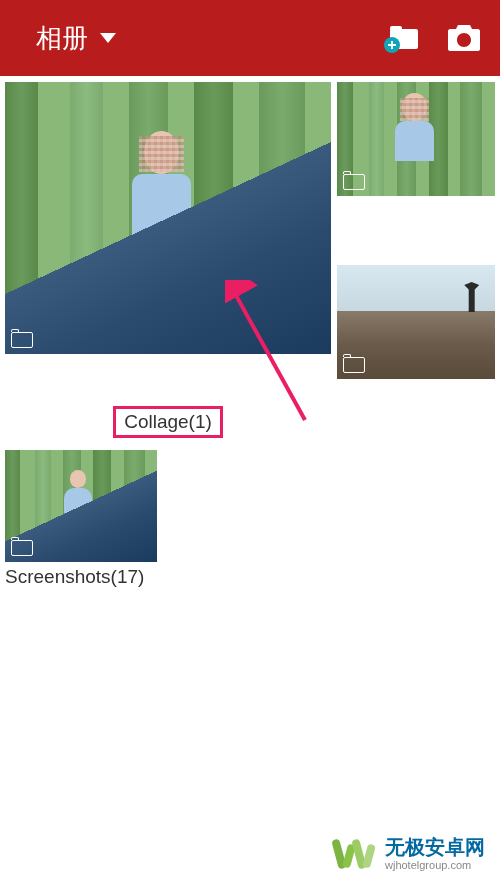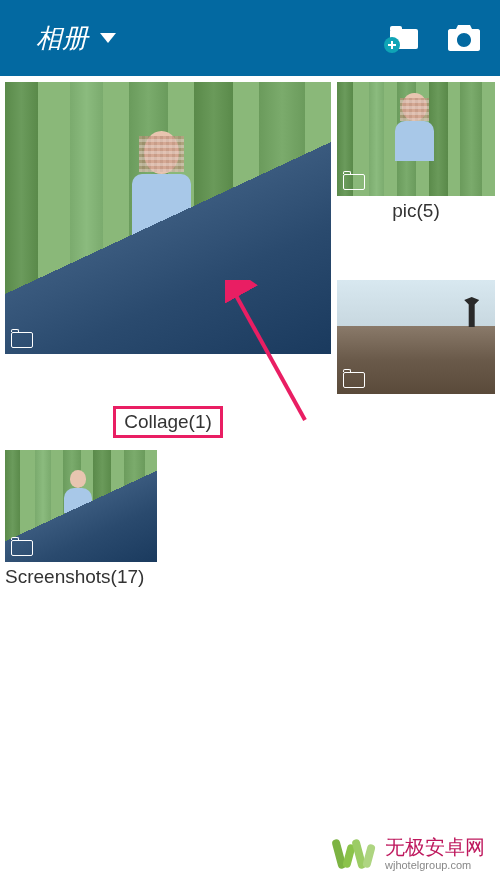--- a/index.html
+++ b/index.html
@@ -9,27 +9,26 @@
     }
     body {
       width: 500px;
       height: 889px;
       background: #ffffff;
       font-family: Arial, sans-serif;
       position: relative;
       overflow: hidden;
     }
     .header {
-      background: #0369a1;
+      background: #b91c1c;
       height: 76px;
       display: flex;
       align-items: center;
       padding: 0 20px 0 36px;
       justify-content: space-between;
-      font-style: italic;
     }
     .header-left {
       display: flex;
       align-items: center;
       gap: 12px;
     }
     .header-title {
       color: #ffffff;
       font-size: 26px;
       font-weight: 400;
@@ -293,22 +292,22 @@
       left: 34px;
       top: 10px;
     }
     .watermark-text {
       display: flex;
       flex-direction: column;
       line-height: 1.2;
     }
     .watermark-title {
       font-size: 20px;
-      font-weight: normal;
-      color: #be185d;
+      font-weight: bold;
+      color: #0369a1;
     }
     .watermark-url {
       font-size: 11px;
       color: #888888;
     }
     .pixelate {
       position: absolute;
       background: 
         repeating-linear-gradient(0deg, rgba(255,255,255,0.3) 0px, rgba(255,255,255,0.3) 3px, transparent 3px, transparent 6px),
         repeating-linear-gradient(90deg, rgba(200,150,130,0.6) 0px, rgba(200,150,130,0.6) 3px, rgba(180,130,110,0.6) 3px, rgba(180,130,110,0.6) 6px);
@@ -364,21 +363,20 @@
             <div class="person-hair"></div>
           </div>
         <div class="person-body"></div>
       </div>
       <div class="pixelate" style="left:40%;top:14%;width:18%;height:20%;"></div>
       <div class="folder-badge">
         <div class="folder-badge-tab"></div>
         <div class="folder-badge-shape"></div>
       </div>
     </div>
-    <div class="album-label">pic(5)</div>
   </div>
 
   <div class="album-item">
     <div class="album-thumb album-thumb-small">
       <div class="mountain-bg"></div>
       <div class="mountain-person"></div>
       <div class="folder-badge">
         <div class="folder-badge-tab"></div>
         <div class="folder-badge-shape"></div>
       </div>

